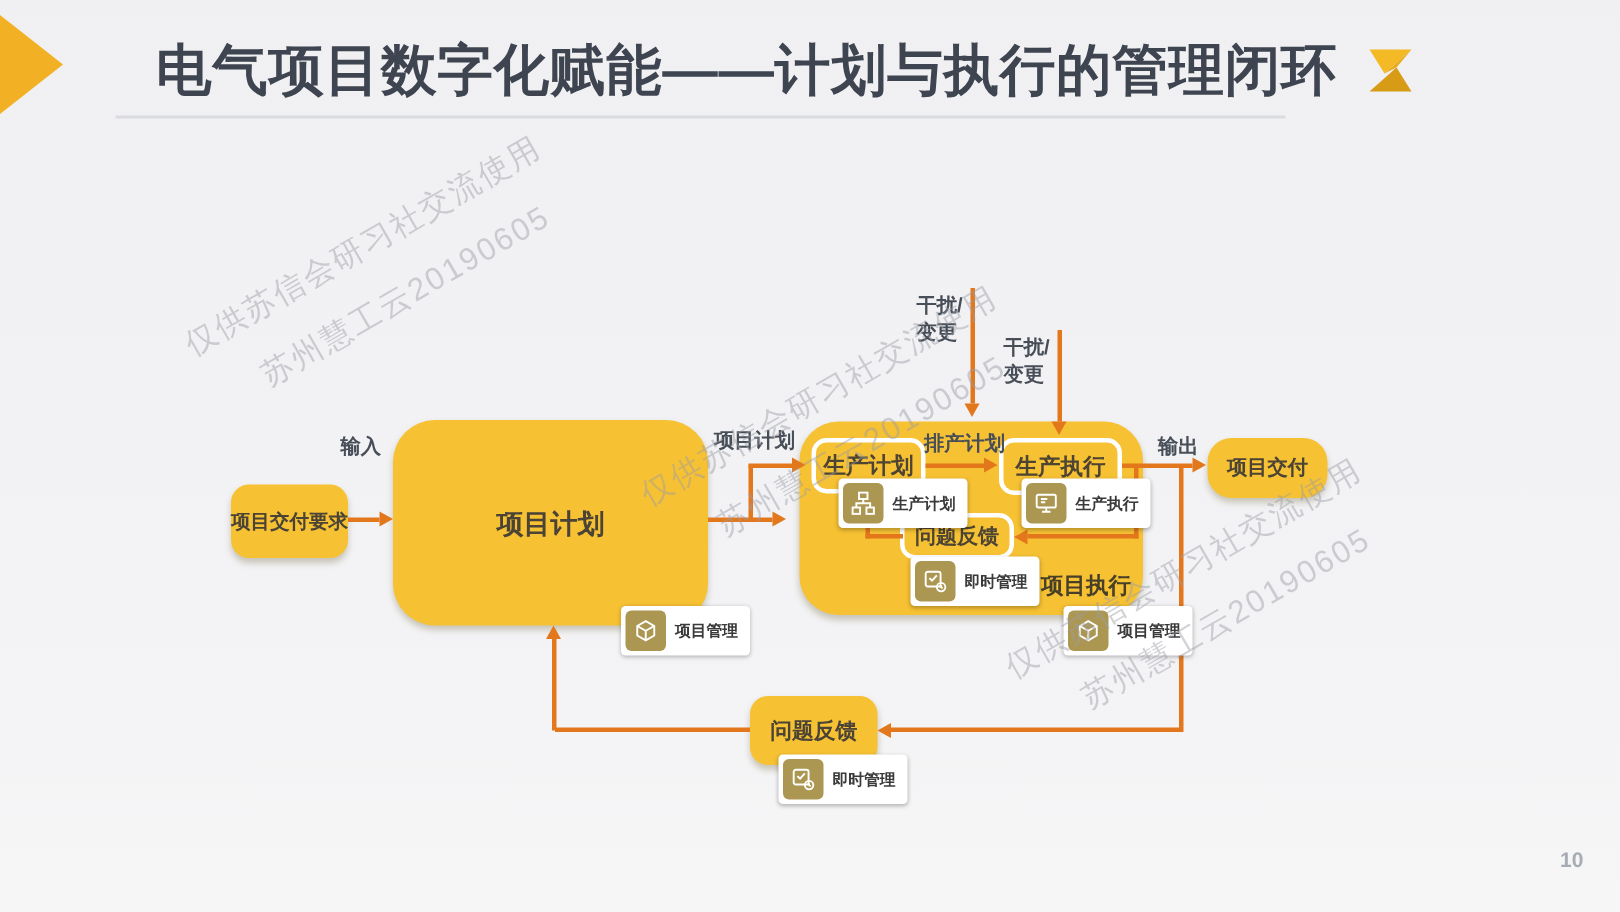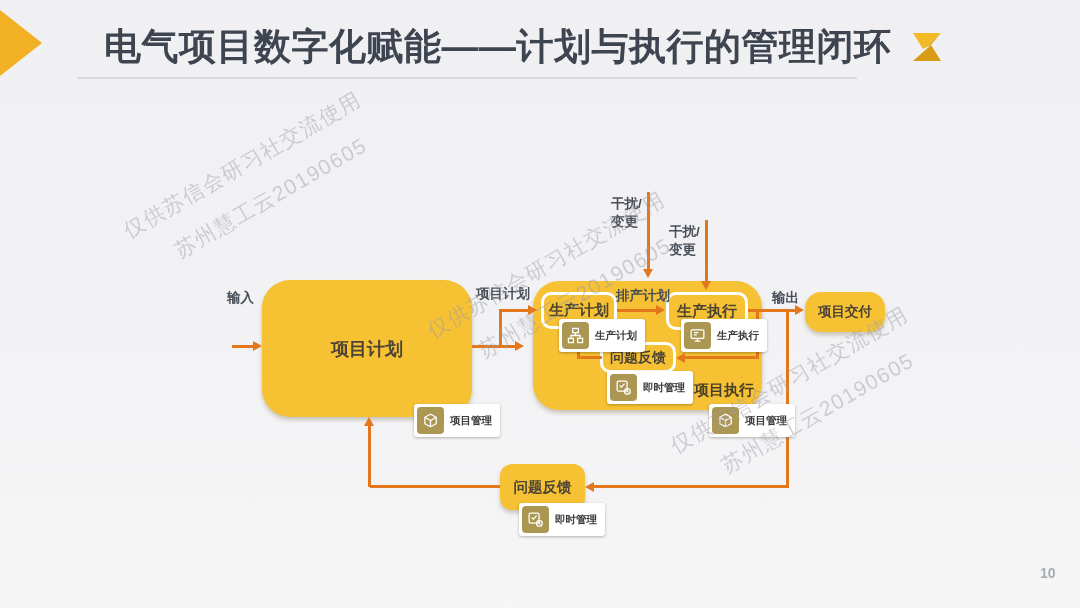--- a/index.html
+++ b/index.html
@@ -81,20 +81,21 @@
   </div>
   <div class="wm" style="left:557px;top:283px;">
     <div class="l1">仅供苏信会研习社交流使用</div>
       <div class="l2">苏州慧工云20190605</div>
   </div>
   <div class="wm" style="left:800px;top:398px;">
     <div class="l1">仅供苏信会研习社交流使用</div>
       <div class="l2">苏州慧工云20190605</div>
   </div>
 
+  <div class="gold-box" style="left:154px;top:323px;width:78px;height:49px;border-radius:12px;font-size:13px;line-height:17px;">项目交付要求</div>
   <div class="lbl" style="left:227px;top:289px;">输入</div>
   <div class="hline" style="left:232px;top:345px;width:21px;"></div>
   <div class="ah ah-r" style="left:253px;top:341px;"></div>
 
   <div class="gold-box" style="left:262px;top:280px;width:210px;height:137px;border-radius:28px;font-size:18px;">项目计划</div>
   <div class="badge" style="left:414px;top:404px;">
     <span class="bicon">
       <svg width="17" height="17" viewBox="0 0 24 24" fill="none" stroke="#fff" stroke-width="1.8">
         <path d="M12 3 L20 7.5 L20 16.5 L12 21 L4 16.5 L4 7.5 Z"></path>
           <path d="M4 7.5 L12 12 L20 7.5"></path>

